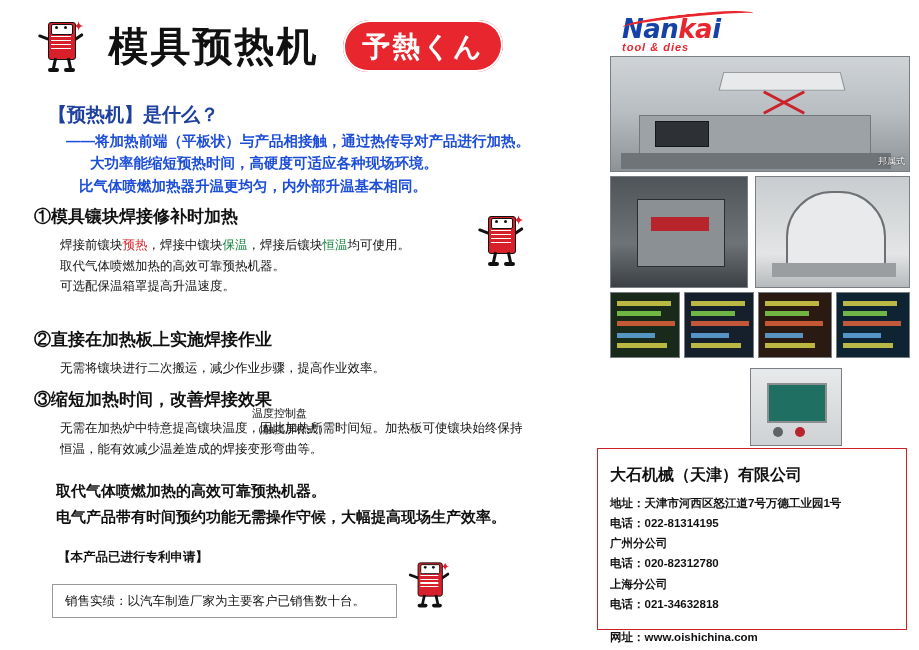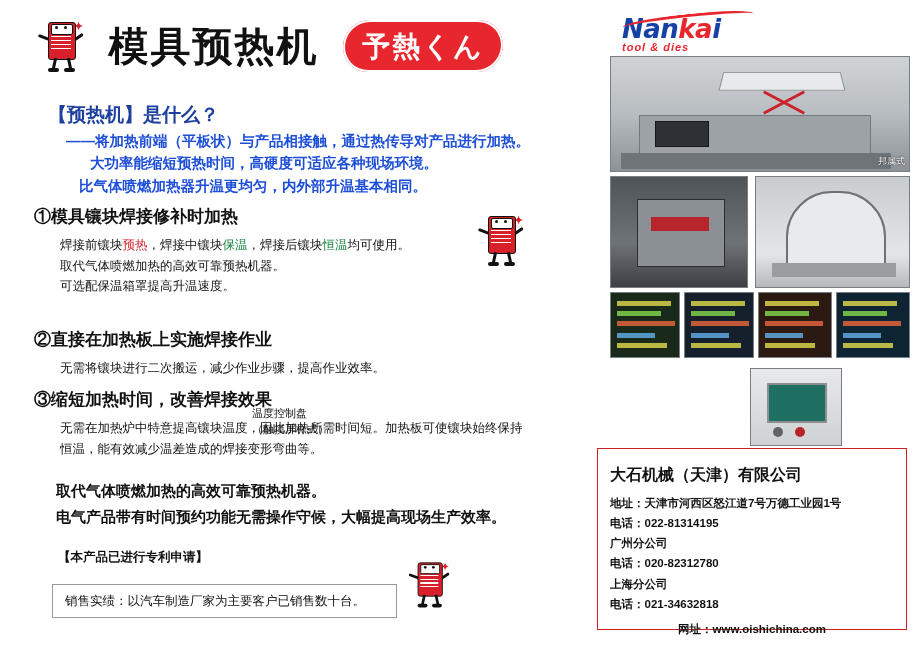--- a/index.html
+++ b/index.html
@@ -518,25 +518,24 @@
     color: #111;
     margin-bottom: 7px;
   }
   .contact-line {
     font-size: 11.5px;
     font-weight: bold;
     color: #111;
     line-height: 1.75;
   }
   .contact-web {
-    margin-top: 8px;
+    margin-top: 16px;
     font-size: 11.5px;
     font-weight: bold;
     color: #111;
-    text-align: center;
   }
 </style>
 </head>
 <body>
 
 <div class="page">
 
   <div class="left-col">
 
     <div class="header">

